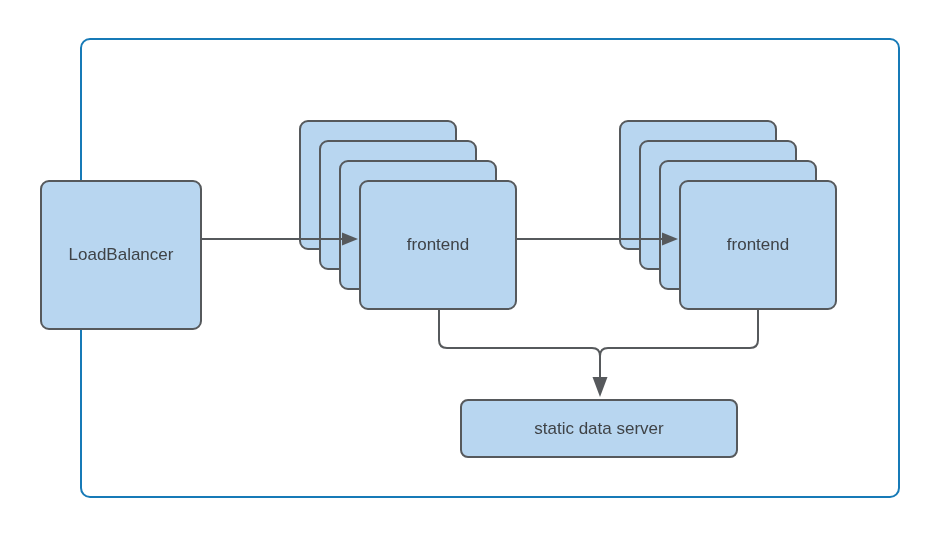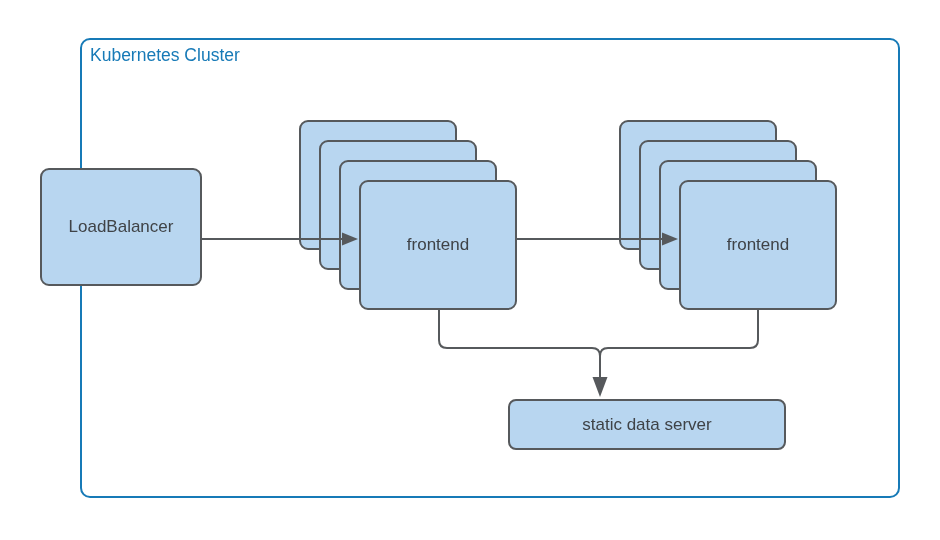--- a/index.html
+++ b/index.html
@@ -40,31 +40,31 @@
     background: var(--node-fill, #b8d6f0);
     border: 2px solid var(--node-border, #56595c);
     border-radius: 9px;
     display: flex;
     align-items: center;
     justify-content: center;
     font-size: 17px;
     color: var(--label-text, #3f4347);
     text-align: center;
   }
-  .node-loadbalancer { left: 40px;  top: 168px; width: 162px; height: 118px; }
+  .node-loadbalancer { left: 40px;  top: 180px; width: 162px; height: 150px; }
   .replica-158 { width: 158px; height: 130px; }
   .fe-r1 { left: 299px; top: 120px; }
   .fe-r2 { left: 319px; top: 140px; }
   .fe-r3 { left: 339px; top: 160px; }
   .fe-front { left: 359px; top: 180px; }
   .be-r1 { left: 619px; top: 120px; }
   .be-r2 { left: 639px; top: 140px; }
   .be-r3 { left: 659px; top: 160px; }
   .be-front { left: 679px; top: 180px; }
-  .node-static { left: 460px; top: 399px; width: 278px; height: 51px; border-radius: 8px; margin-left: 48px; }
+  .node-static { left: 460px; top: 399px; width: 278px; height: 59px; border-radius: 8px; }
   svg.connectors {
     position: absolute;
     left: 0;
     top: 0;
     width: 940px;
     height: 540px;
     pointer-events: none;
   }
   svg.connectors path {
     fill: none;
@@ -75,21 +75,20 @@
     fill: var(--connector, #56595c);
     stroke: none;
   }
 </style>
 </head>
 <body>
 
 <div class="canvas">
 
   <div class="cluster"></div>
-  <div class="cluster-title">Kubernetes Cluster</div>
 
   <div class="node replica-158 fe-r1"></div>
   <div class="node replica-158 fe-r2"></div>
   <div class="node replica-158 fe-r3"></div>
 
   <div class="node replica-158 be-r1"></div>
   <div class="node replica-158 be-r2"></div>
   <div class="node replica-158 be-r3"></div>
 
   <svg class="connectors" viewBox="0 0 940 540" xmlns="http://www.w3.org/2000/svg">

